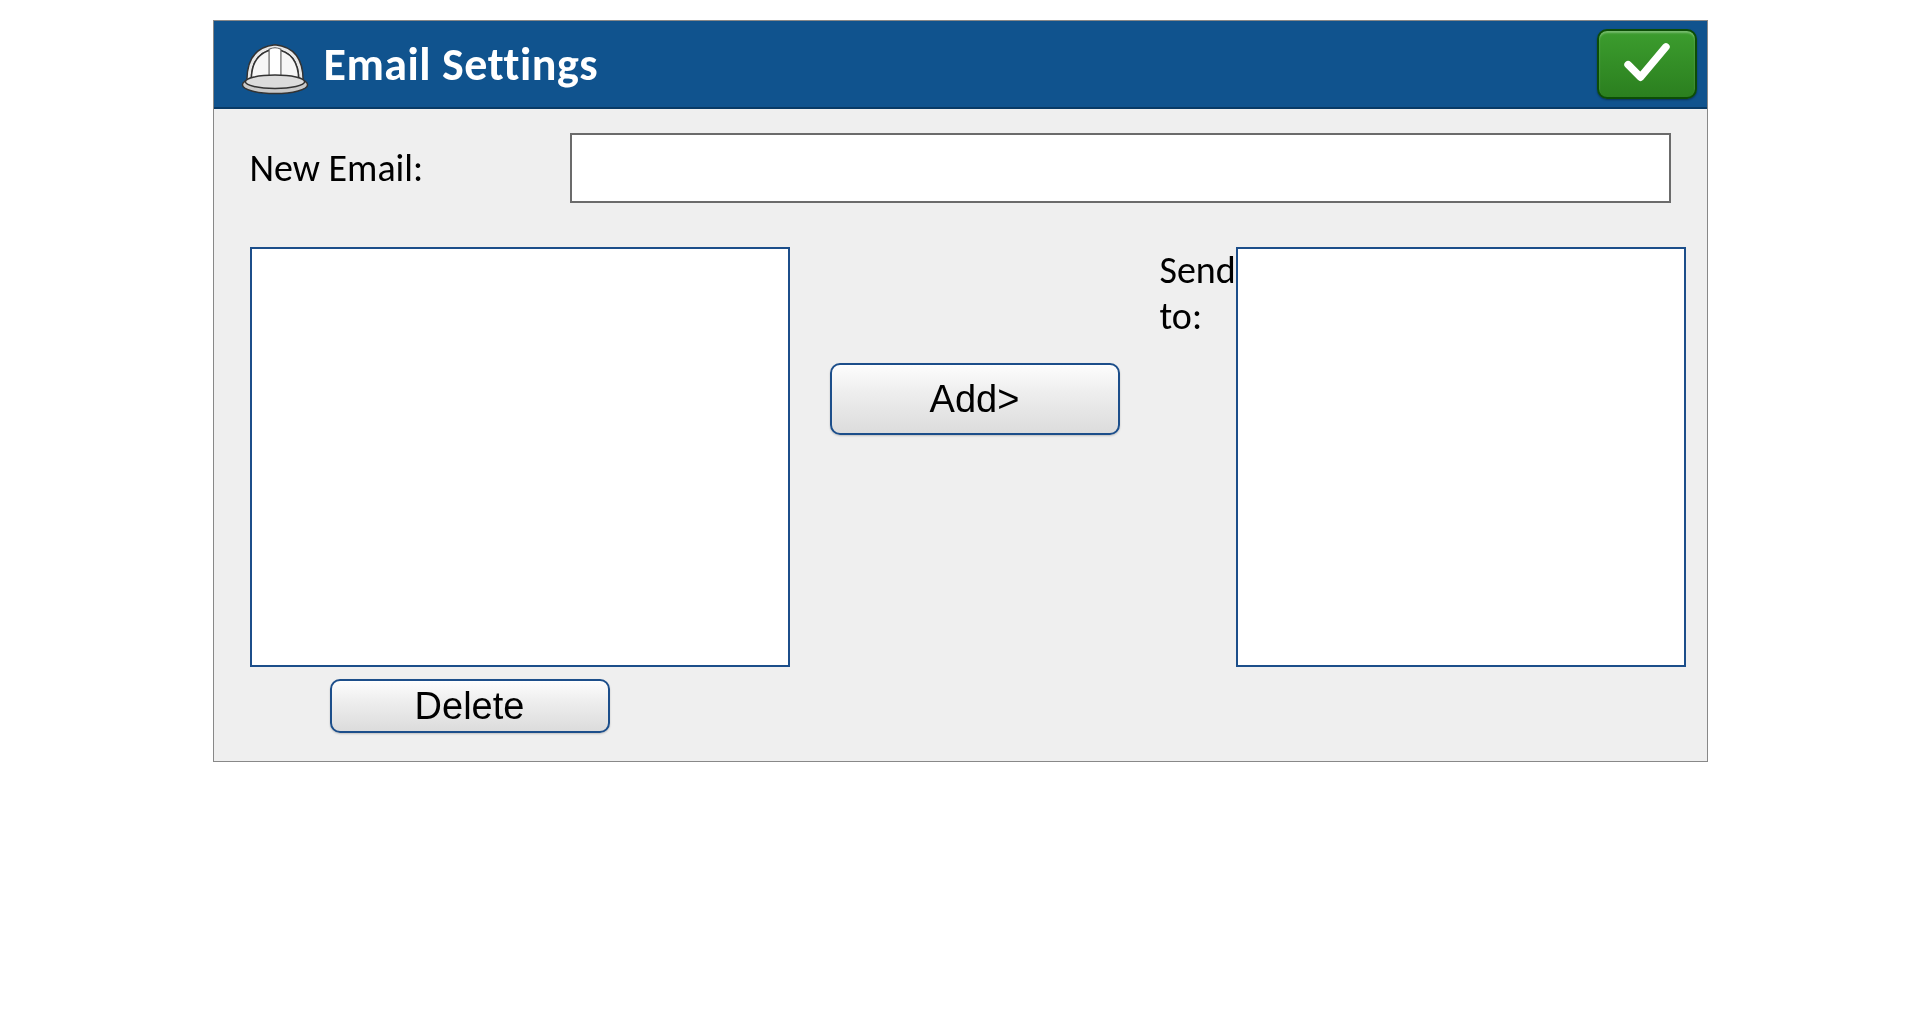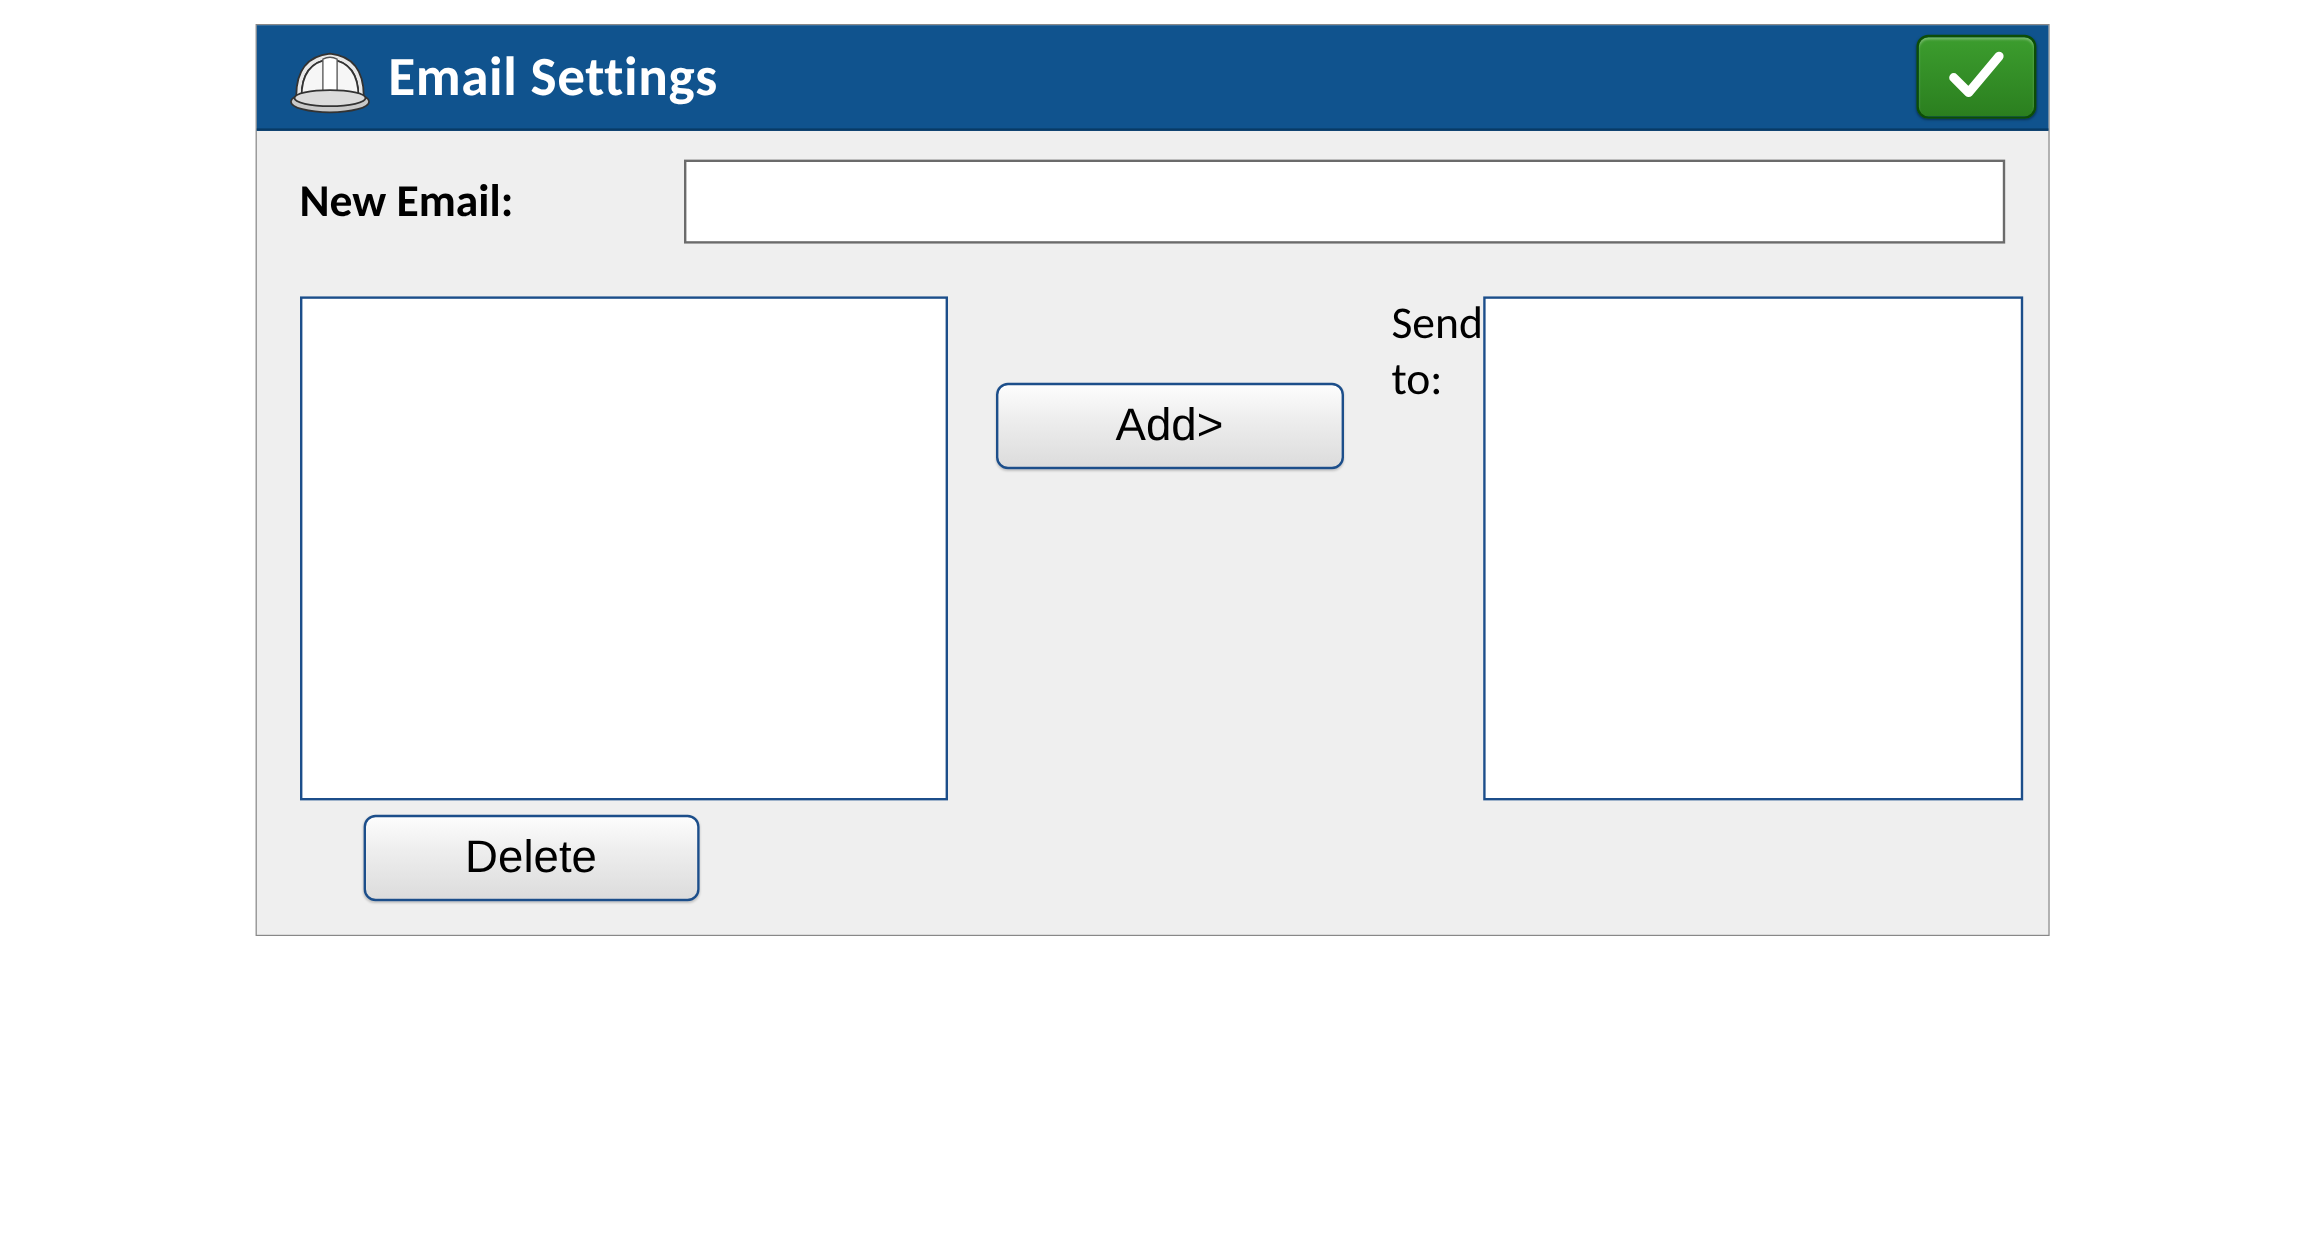--- a/index.html
+++ b/index.html
@@ -60,21 +60,20 @@
     }
     .row-newemail {
       display: flex;
       align-items: center;
       gap: 20px;
       margin-bottom: 44px;
     }
     .label-newemail {
       font-size: 38px;
       width: 300px;
-      font-weight: bold;
     }
     .input-newemail {
       flex: 1;
       height: 70px;
       border: 2px solid #6b6b6b;
       font-size: 32px;
       padding: 0 12px;
       background: #fff;
     }
     .std-btn {
@@ -110,30 +109,30 @@
     .listbox {
       background: #fff;
       border: 2px solid #1c4e8a;
     }
     .listbox-left {
       width: 540px;
       height: 420px;
     }
     .btn-delete {
       width: 280px;
-      height: 72px;
+      height: 54px;
       margin-top: 12px;
-      margin-left: 53px;
+      margin-left: 80px;
     }
     .col-mid {
       display: flex;
       flex-direction: column;
       justify-content: center;
       gap: 36px;
-      margin-top: 72px;
+      margin-top: 116px;
       width: 290px;
     }
     .btn-mid {
       width: 290px;
       height: 72px;
     }
     .col-right {
       display: flex;
       flex: 1;
     }

